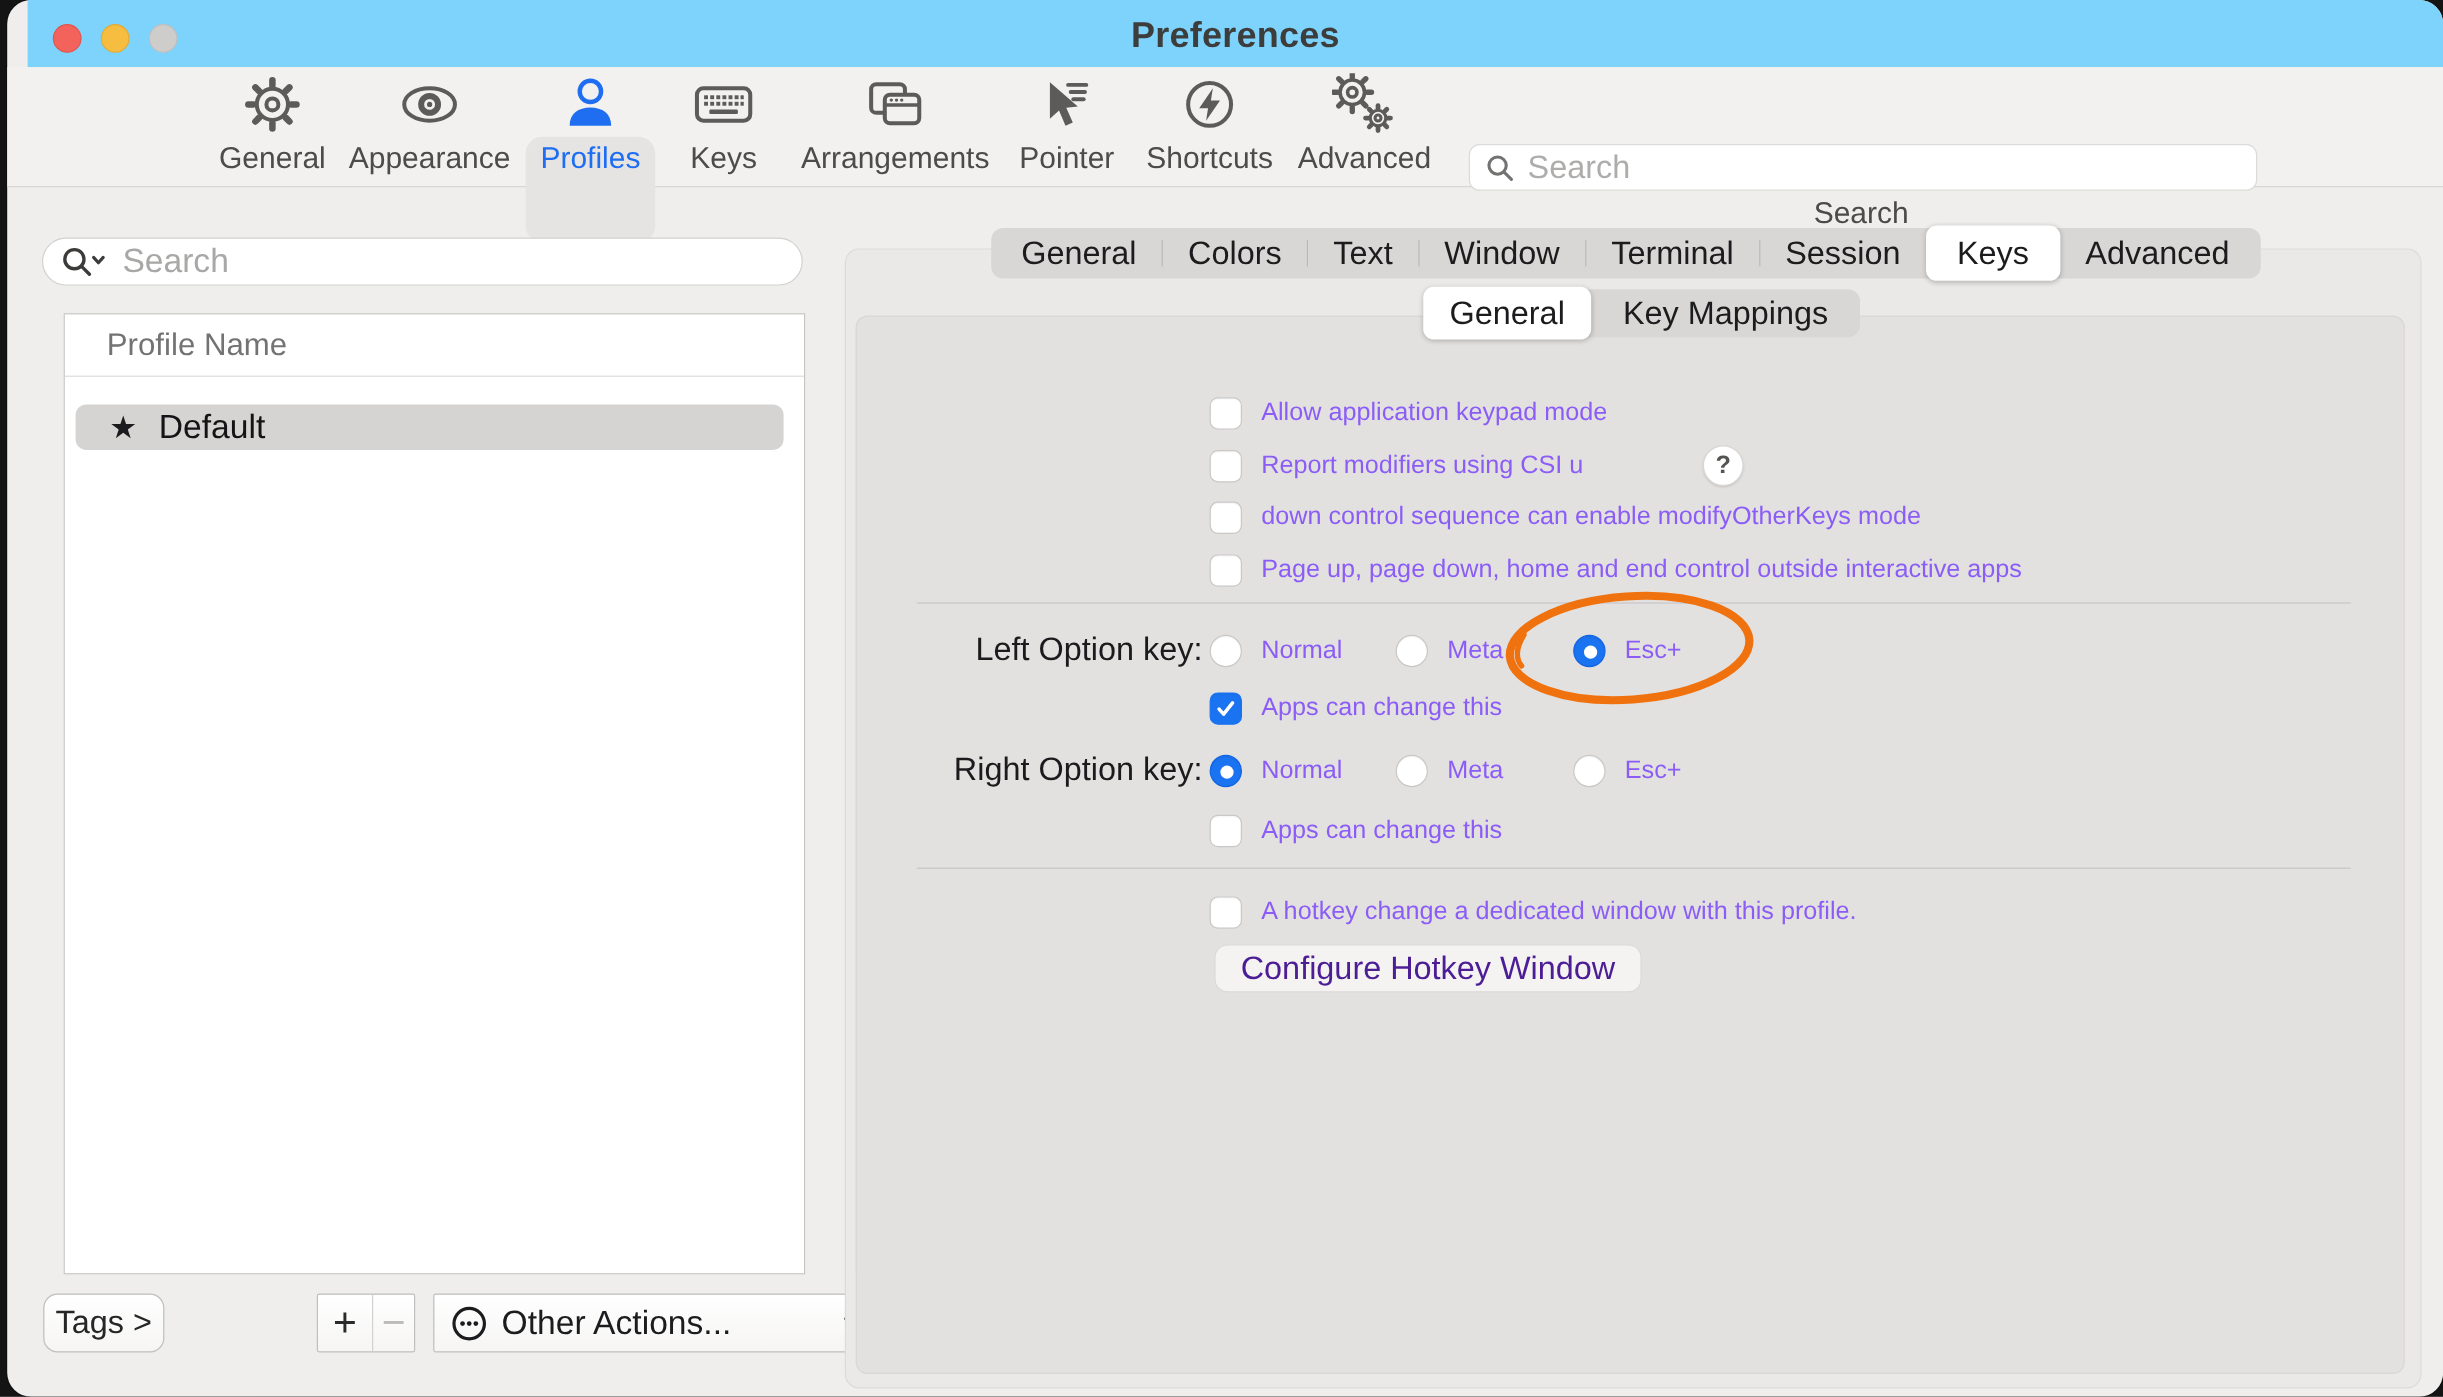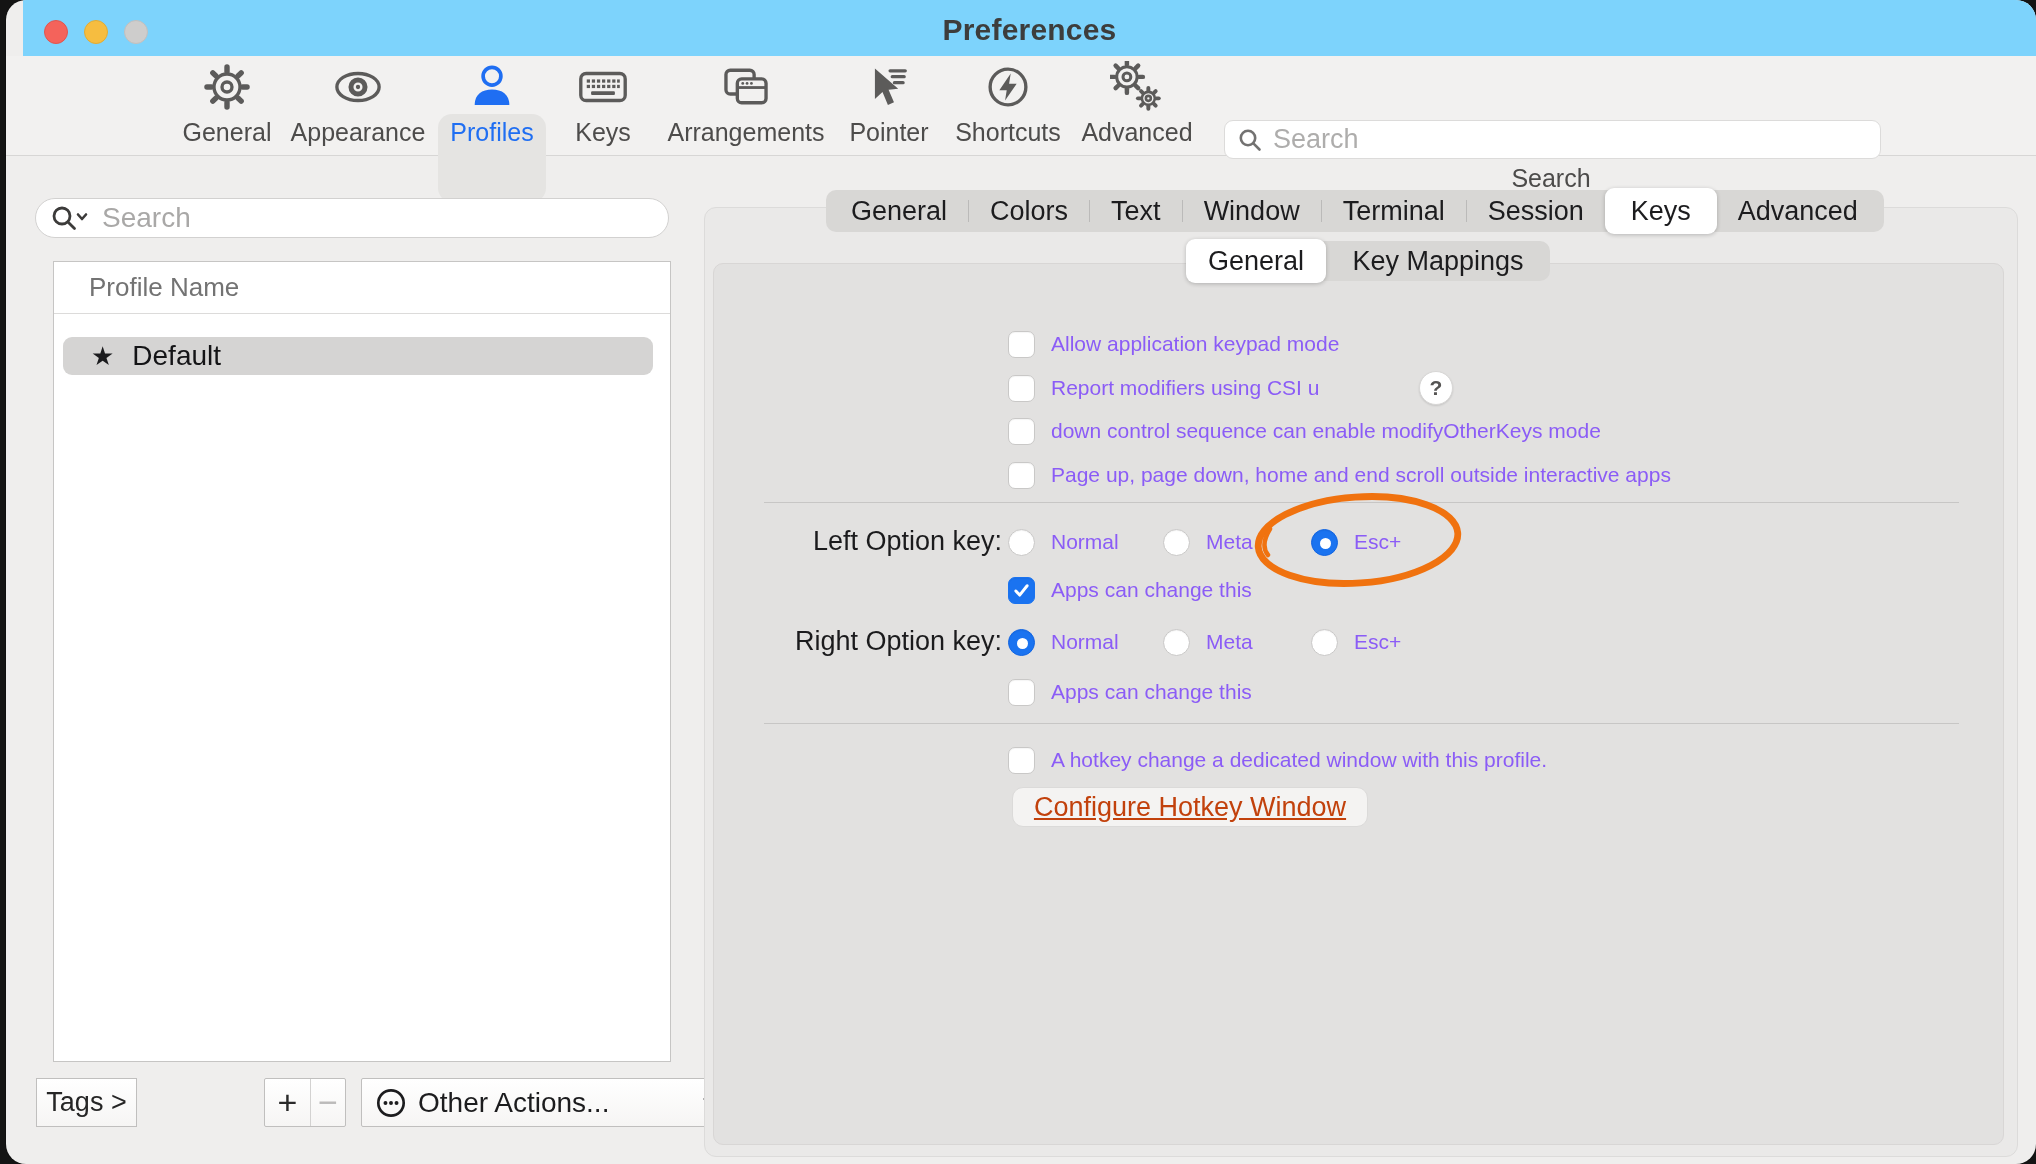--- a/index.html
+++ b/index.html
@@ -59,21 +59,21 @@
   .list-header { position:absolute; left:0; top:0; right:0; height:52px;
                  border-bottom:1px solid #dcdbda; display:flex; align-items:center; }
   .list-header span { margin-left:35px; font-size:26px; color:#737373; }
   .profile-row { position:absolute; left:9px; top:75px; width:590px; height:38px;
                  background:#d5d4d3; border-radius:9px; display:flex; align-items:center; }
   .profile-row .star { margin-left:28px; font-size:26px; color:#1b1b1d; line-height:1; }
   .profile-row .pname { margin-left:18px; font-size:28px; color:#141416; }
   .sb-btn { position:absolute; top:1078px; height:49px; background:linear-gradient(#ffffff,#f6f5f4);
             border:1px solid #c0bfbe; display:flex; align-items:center; justify-content:center;
             font-size:27px; color:#262626; cursor:default; }
-  .btn-tags { left:30px; width:101px; border-radius:0; }
+  .btn-tags { left:30px; width:101px; border-radius:12px; }
   .btn-group { left:258px; width:82px; border-radius:2px; padding:0; }
   .btn-group .cell { height:100%; display:flex; align-items:center; justify-content:center; }
   .btn-group .cell.plus { width:46px; font-size:34px; font-weight:300; color:#2a2a2a;
                           border-right:1px solid #d3d2d1; }
   .btn-group .cell.minus { width:34px; font-size:34px; font-weight:300; color:#bcbbba; }
   .btn-other { left:355px; width:377px; justify-content:flex-start; padding:0 14px; border-radius:2px; }
   .btn-other .olabel { margin-left:12px; font-size:28px; color:#1c1c1e; }
   .btn-other .chev { margin-left:auto; display:flex; }
   
   .outer-panel { position:absolute; left:698px; top:207px; width:1314px; height:950px;
@@ -109,21 +109,21 @@
   .clabel { font-size:21px; color:#8b5cf6; margin-left:16px; white-space:nowrap; }
   .form-label { position:absolute; width:300px; text-align:right; font-size:27px; color:#1b1b1d; }
   .help-btn { position:absolute; left:1413px; top:371px; width:34px; height:34px; border-radius:50%;
               background:#ffffff; border:1px solid #d8d7d6; box-shadow:0 1px 2px rgba(0,0,0,.12);
               display:flex; align-items:center; justify-content:center;
               font-size:21px; color:#555453; font-weight:bold; }
   .hdivider { position:absolute; left:758px; width:1195px; height:1px; background:#c7c6c5; }
   .cfg-btn { position:absolute; left:1006px; top:787px; width:356px; height:40px;
              background:#f4f3f2; border:1px solid #dbdad9; border-radius:11px;
              display:flex; align-items:center; justify-content:center;
-             font-size:27px; color:#c2410c;text-decoration:underline; }
+             font-size:27px; color:#4c1d95; }
   .annot { position:absolute; left:1240px; top:487px; pointer-events:none; }
 </style>
 </head>
 <body>
 
 <div class="window">
 
   <div class="titlebar">
     <div class="traffic red"></div>
     <div class="traffic yellow"></div>
@@ -368,21 +368,21 @@
     <div class="cbx"></div>
     <span class="clabel">Report modifiers using CSI u</span>
   </div>
   <div class="help-btn">?</div>
   <div class="row" style="left:1002px; top:415px; height:32px;">
     <div class="cbx"></div>
     <span class="clabel">down control sequence can enable modifyOtherKeys mode</span>
   </div>
   <div class="row" style="left:1002px; top:459px; height:32px;">
     <div class="cbx"></div>
-    <span class="clabel">Page up, page down, home and end scroll outside interactive apps</span>
+    <span class="clabel">Page up, page down, home and end control outside interactive apps</span>
   </div>
 
   <div class="hdivider" style="top:502px"></div>
 
   <div class="form-label" style="left:696px; top:526px;">Left Option key:</div>
   <div class="row" style="left:1002px; top:526px; height:32px;">
     <div class="rdo"></div>
     <span class="clabel">Normal</span>
   </div>
   <div class="row" style="left:1157px; top:526px; height:32px;">

